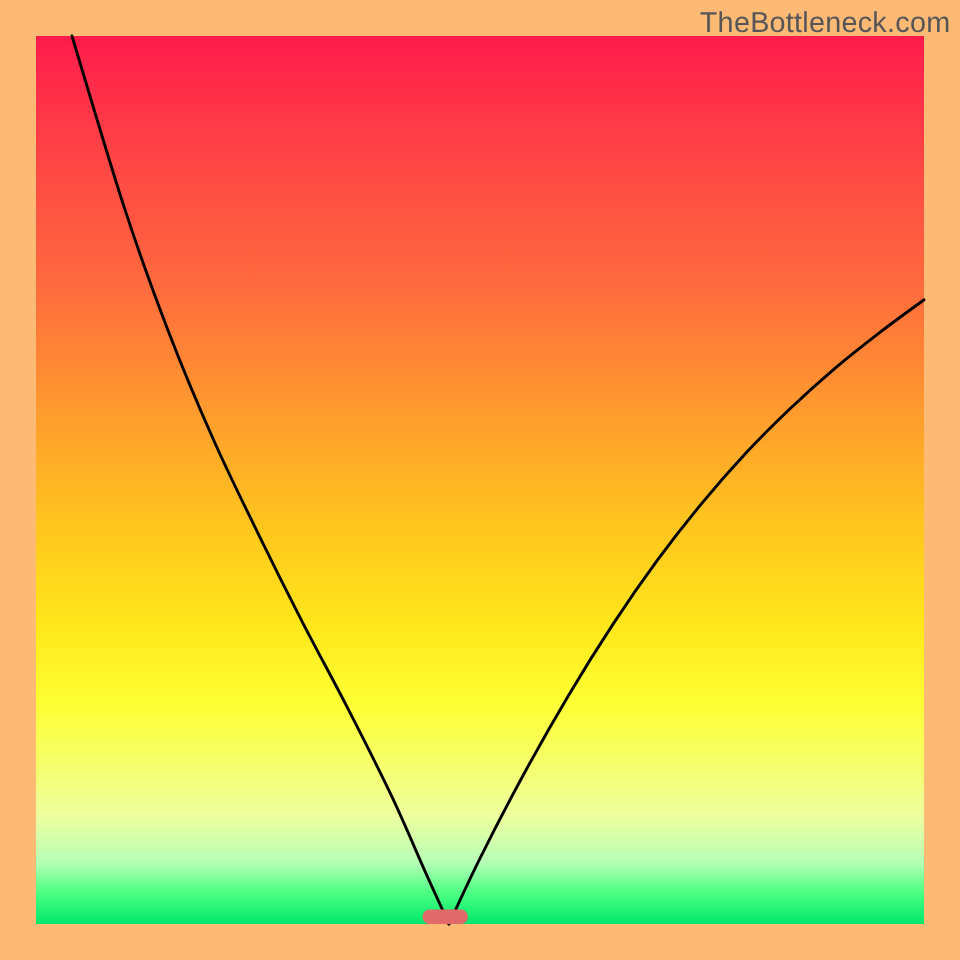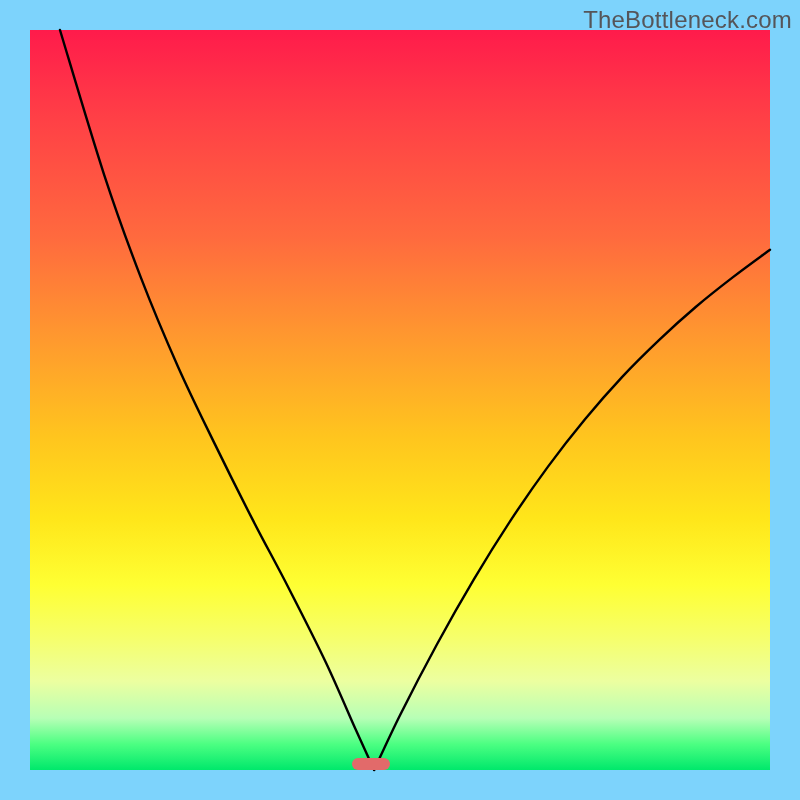--- a/index.html
+++ b/index.html
@@ -8,21 +8,21 @@
     width: 800px;
     height: 800px;
     overflow: hidden;
     background: #000;
     font-family: Arial, Helvetica, sans-serif;
   }
   .frame {
     position: relative;
     width: 800px;
     height: 800px;
-    background: #7dd3fc;
+    background: #fdba74;
   }
   .plot-area {
     position: absolute;
     left: 30px;
     top: 30px;
     width: 740px;
     height: 740px;
     
     background: linear-gradient(
       to bottom,

